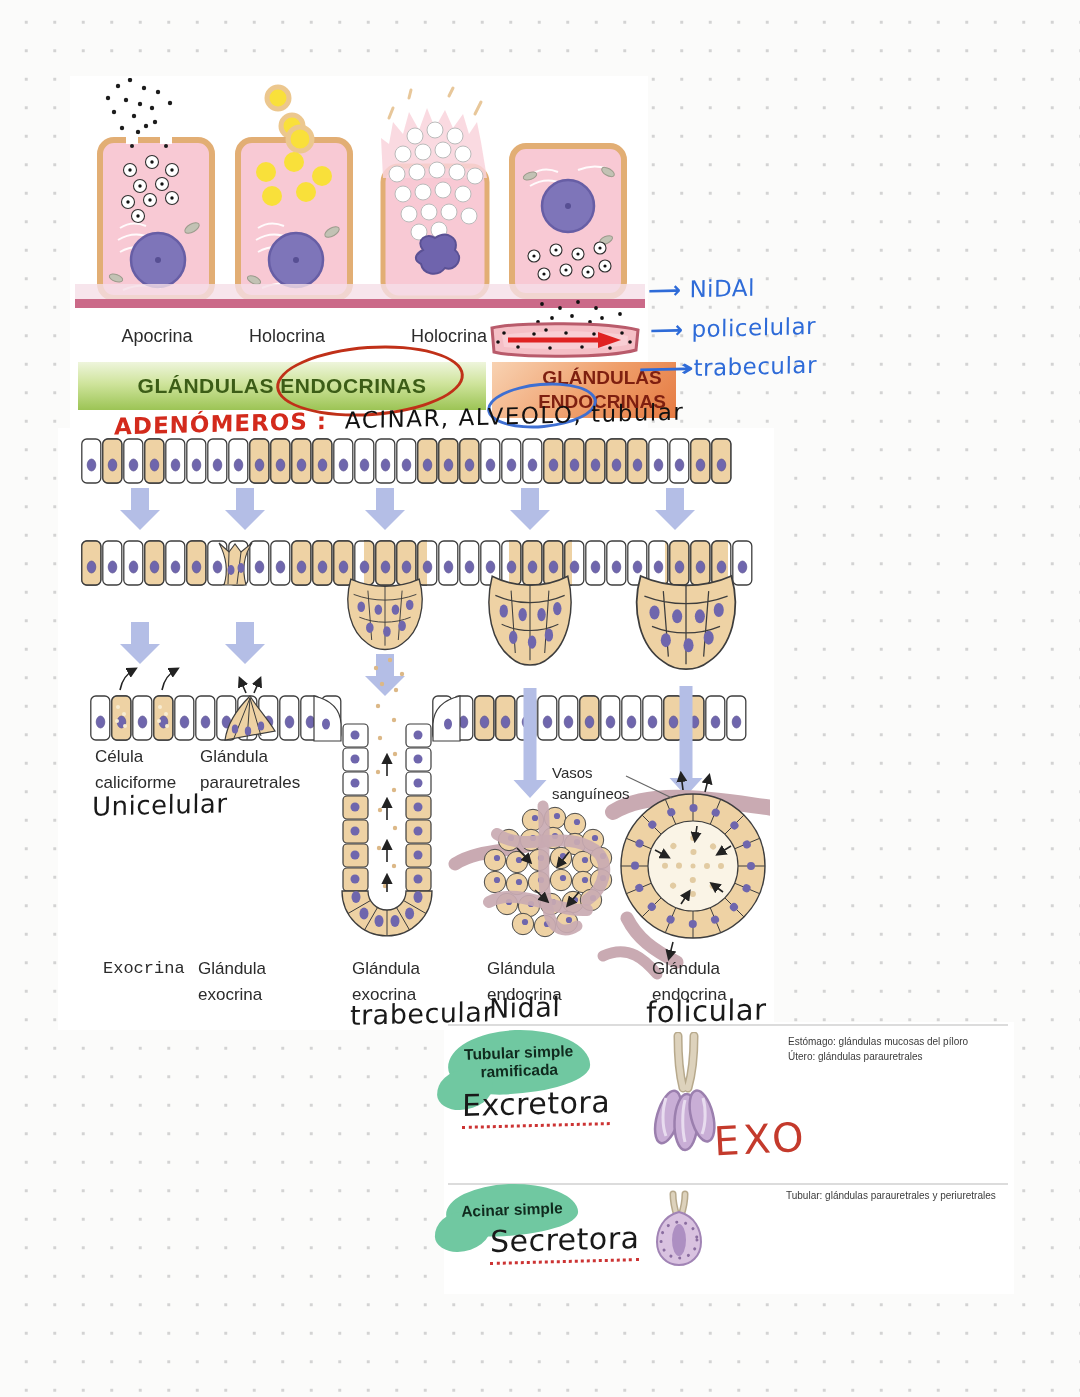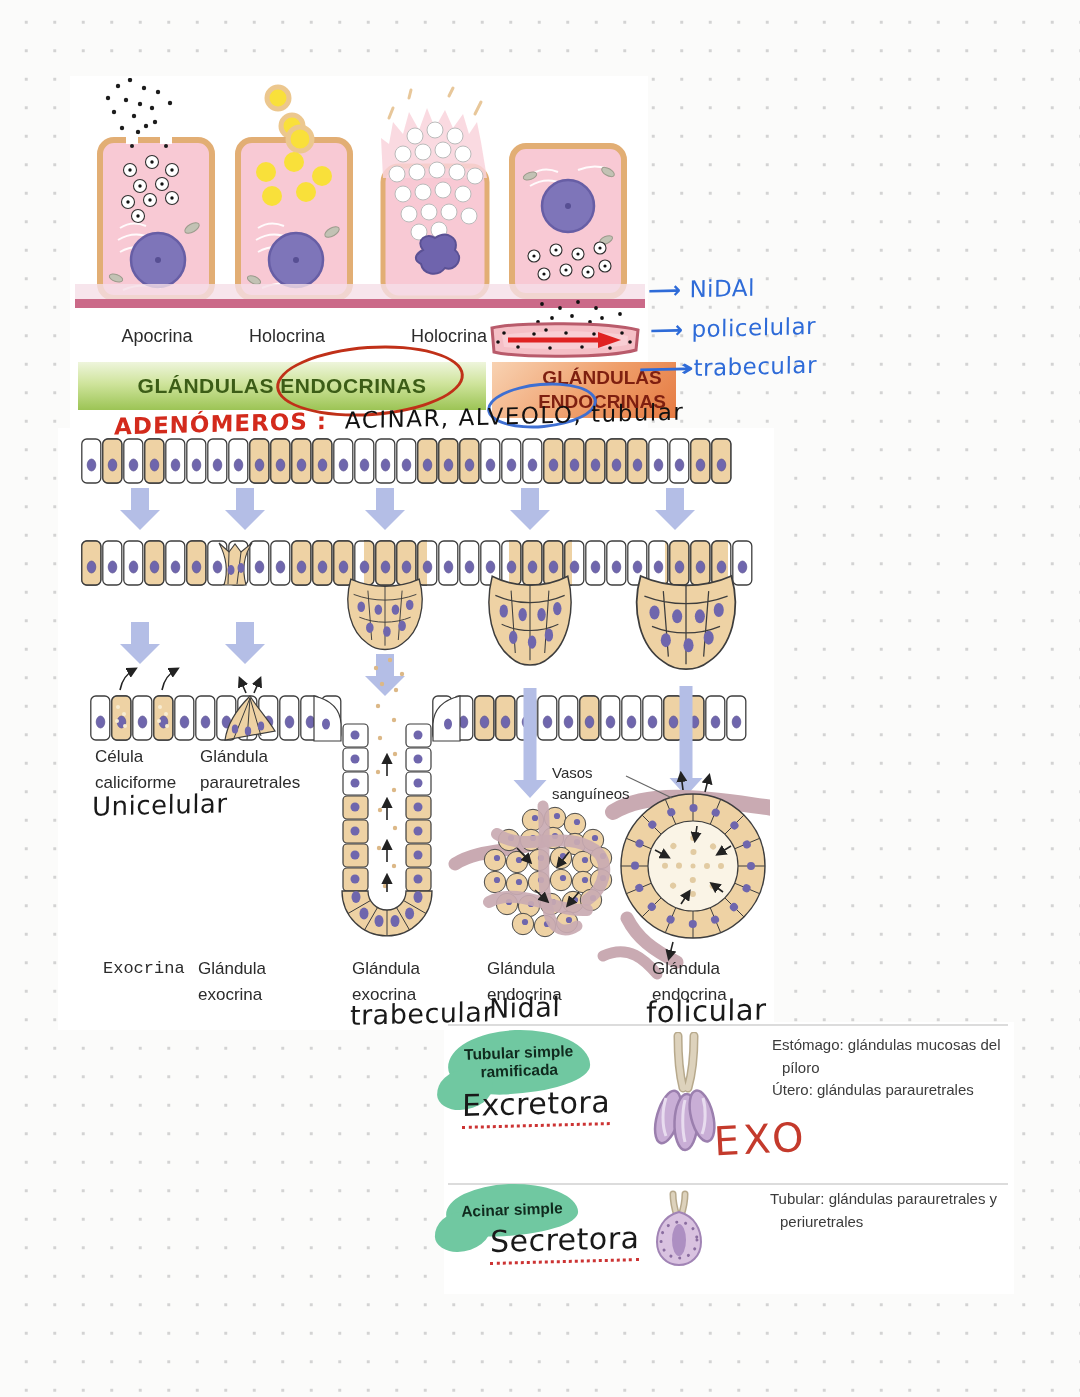--- a/index.html
+++ b/index.html
@@ -39,21 +39,21 @@
   .adeno{position:absolute;left:114px;top:406px;font-size:23px;white-space:nowrap;}
   .adeno .k{font-weight:bold;letter-spacing:1px;}
   .adeno .v{color:#111;margin-left:10px;letter-spacing:1.5px;}
   .colhead{position:absolute;top:956px;color:#2b2b2b;font-size:17px;line-height:1.55;}
   .greenblob{position:absolute;background:#70c8a1;transform:rotate(-2deg);
     display:flex;align-items:center;justify-content:center;text-align:center;
     font-weight:bold;font-size:15.5px;color:#102a1e;
     border-radius:48% 52% 62% 38% / 55% 58% 42% 45%;}
   .greenblob::before{content:"";position:absolute;left:-12px;bottom:-14px;width:56px;height:40px;
     background:#70c8a1;border-radius:50% 50% 60% 40%/60% 40% 60% 40%;z-index:-1;}
-  .ex{position:absolute;color:#3b3b3b;font-size:15px;line-height:1.5;width:250px;}
+  .ex{position:absolute;color:#3b3b3b;font-size:10px;line-height:1.5;width:250px;margin-left:16px;}
   .ex div{padding-left:10px;text-indent:-10px;}
   .dotunder{border-bottom:3.5px dotted #cc3333;padding-bottom:3px;}
   .rule{position:absolute;height:2px;background:#dcdcdc;}
   
   .nc{fill:#eed2a4;stroke:#4a4a4a;stroke-width:1;}
   .ka{stroke:#222;stroke-width:1.6;fill:none;}
   .vss{stroke:#c9aab2;fill:none;stroke-linecap:round;}
 </style>
 </head>
 <body>

